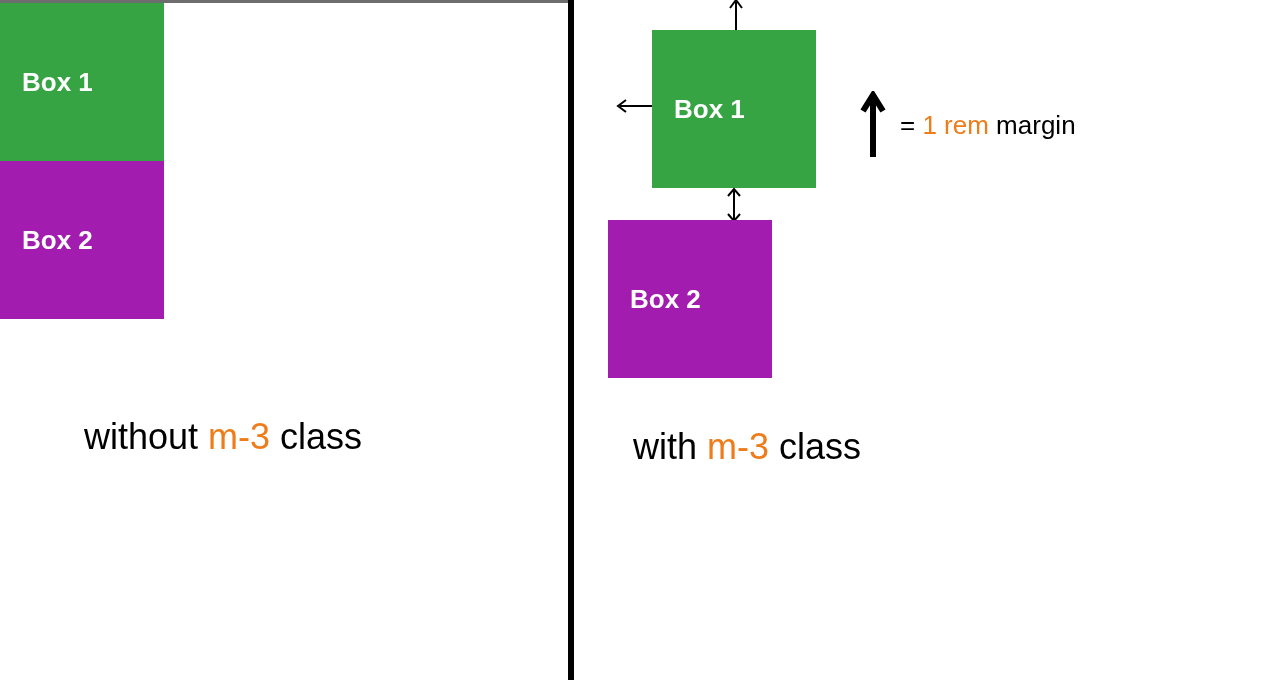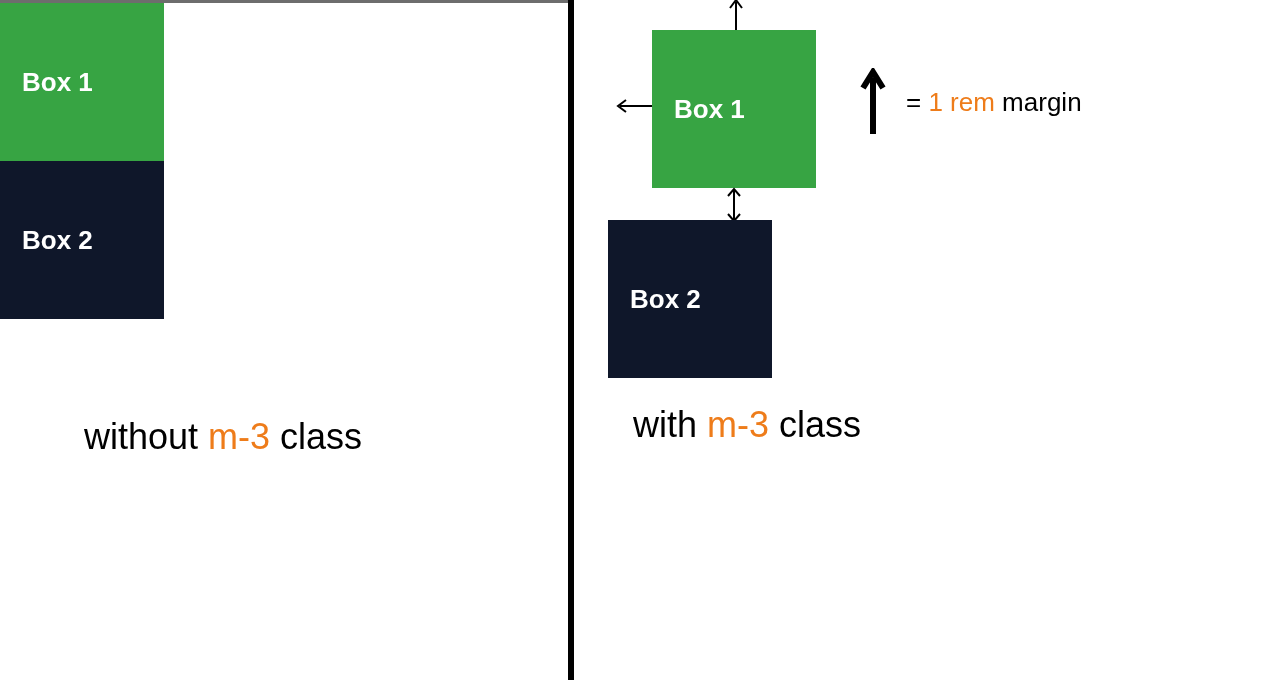--- a/index.html
+++ b/index.html
@@ -47,47 +47,47 @@
     position: absolute;
     color: #ffffff;
     font-weight: 700;
     font-size: 26px;
     display: flex;
     align-items: center;
     font-family: "Comic Sans MS", "Comic Sans", cursive, Arial, sans-serif;
     padding-left: 22px;
   }
   .box-green { background: #37a443; }
-  .box-teal  { background: #0f172a; }
+  .box-teal  { background: #a21caf; }
 
   
   .l-box1 { left: 0; top: 3px;   width: 164px; height: 158px; }
   .l-box2 { left: 0; top: 161px; width: 164px; height: 158px; }
 
   
   .r-box1 { left: 76px; top: 30px;  width: 164px; height: 158px; }
   .r-box2 { left: 32px; top: 220px; width: 164px; height: 158px; }
 
   .caption {
     position: absolute;
     font-size: 36px;
     color: #000000;
     font-family: Arial, Helvetica, sans-serif;
   }
   .caption .code { color: #ee7c1a; }
   .cap-left  { left: 84px;  top: 416px; }
-  .cap-right { left: 633px; top: 404px; }
+  .cap-right { left: 633px; top: 426px; }
 
   .legend {
     position: absolute;
     left: 860px;
-    top: 68px;
+    top: 91px;
     display: flex;
     align-items: center;
-    gap: 20px;
+    gap: 14px;
   }
   .legend-text {
     font-size: 26px;
     color: #000000;
   }
   .legend-text .code { color: #ee7c1a; }
 
   .big-arrow-svg { display:block; }
 
   .small-arrow {

